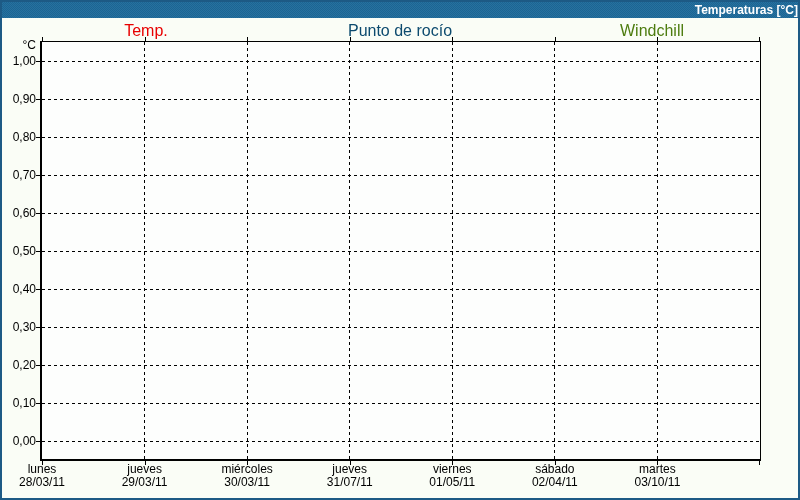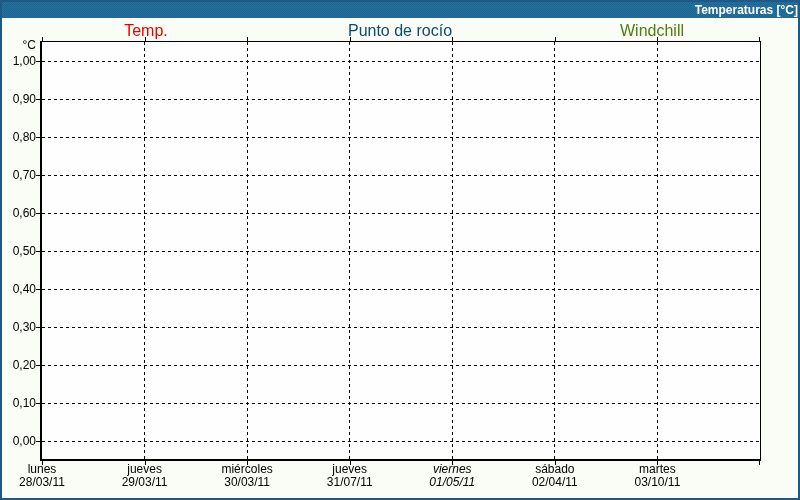--- a/index.html
+++ b/index.html
@@ -137,21 +137,21 @@
         <div>29/03/11</div>
       </div>
       <div class="xlabel" style="left: 155.143px;">
         <div>miércoles</div>
         <div>30/03/11</div>
       </div>
       <div class="xlabel" style="left: 257.714px;">
         <div>jueves</div>
         <div>31/07/11</div>
       </div>
-      <div class="xlabel" style="left: 360.286px; font-style: italic;">
+      <div class="xlabel" style="left: 360.286px;">
         <div>viernes</div>
         <div>01/05/11</div>
       </div>
       <div class="xlabel" style="left: 462.857px;">
         <div>sábado</div>
         <div>02/04/11</div>
       </div>
       <div class="xlabel" style="left: 565.429px;">
         <div>martes</div>
         <div>03/10/11</div>

